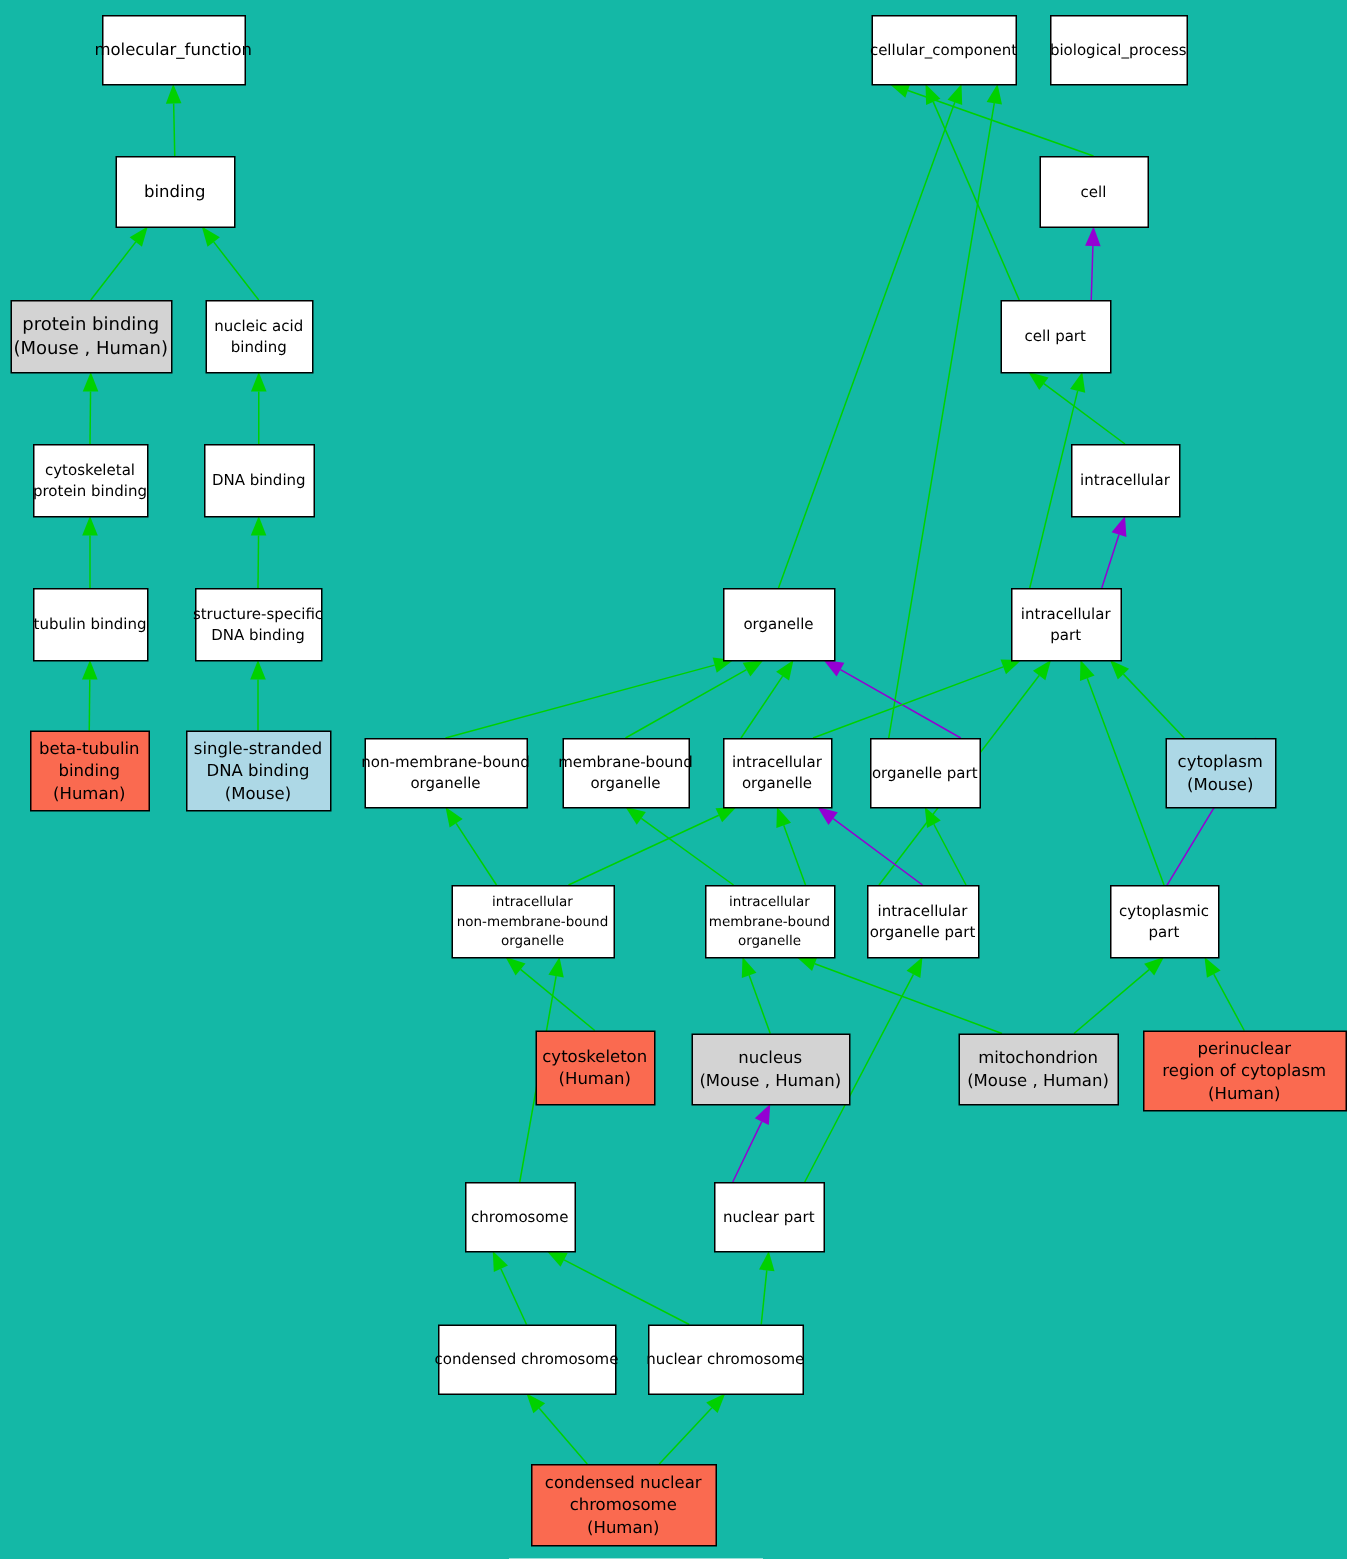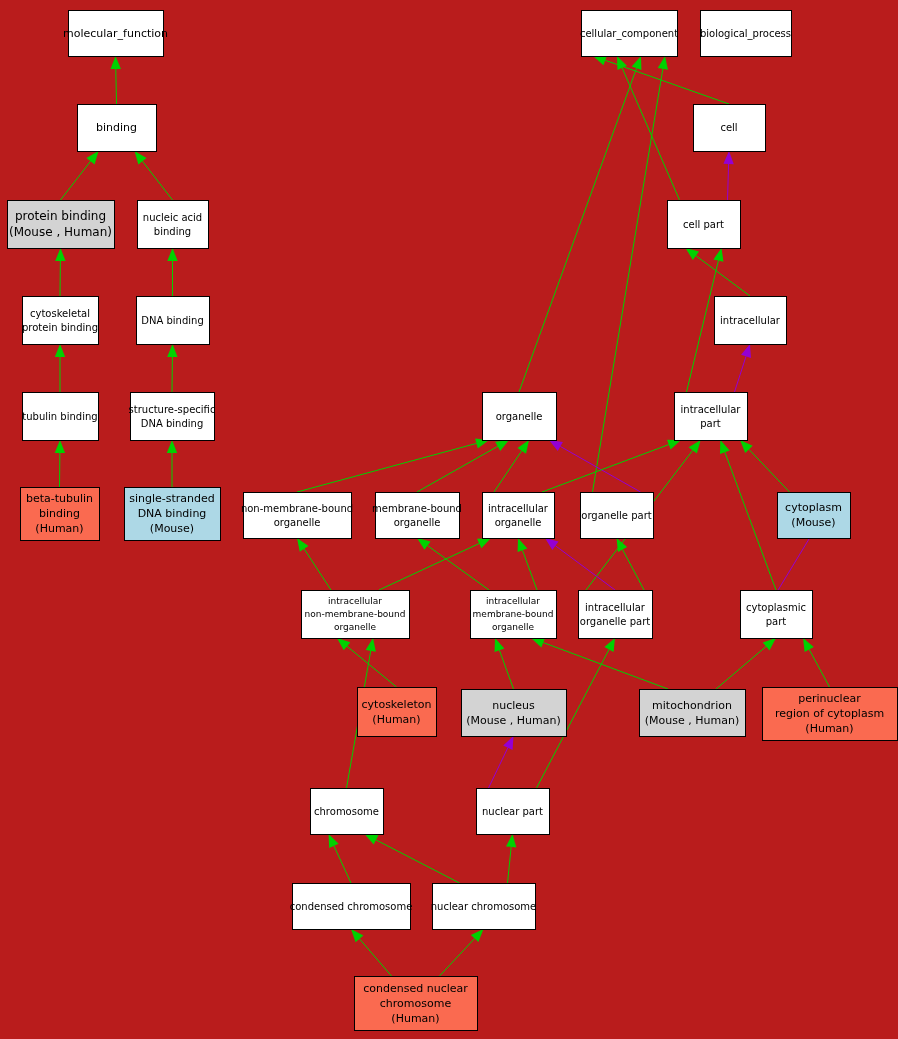--- a/index.html
+++ b/index.html
@@ -4,21 +4,21 @@
 <style>
   html, body {
     margin: 0;
     padding: 0;
     background: #ffffff;
   }
   #canvas-wrap {
     position: relative;
     width: 898px;
     height: 1039px;
-    background: #b91c1c;
+    background: #14b8a6;
     font-family: "DejaVu Sans", sans-serif;
   }
   svg#graph {
     position: absolute;
     left: 0;
     top: 0;
     width: 898px;
     height: 1039px;
     display: block;
   }

